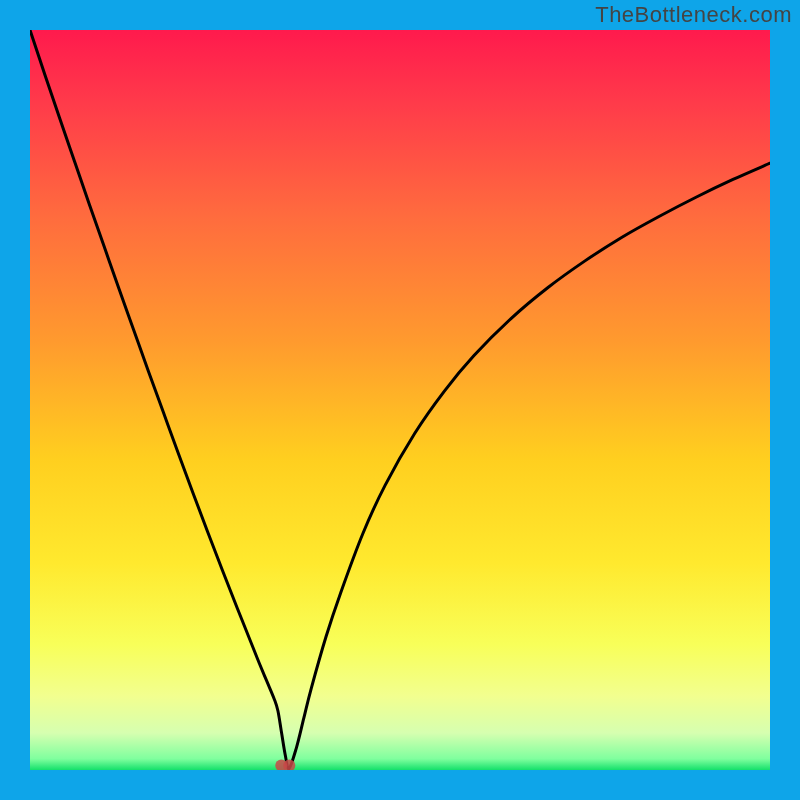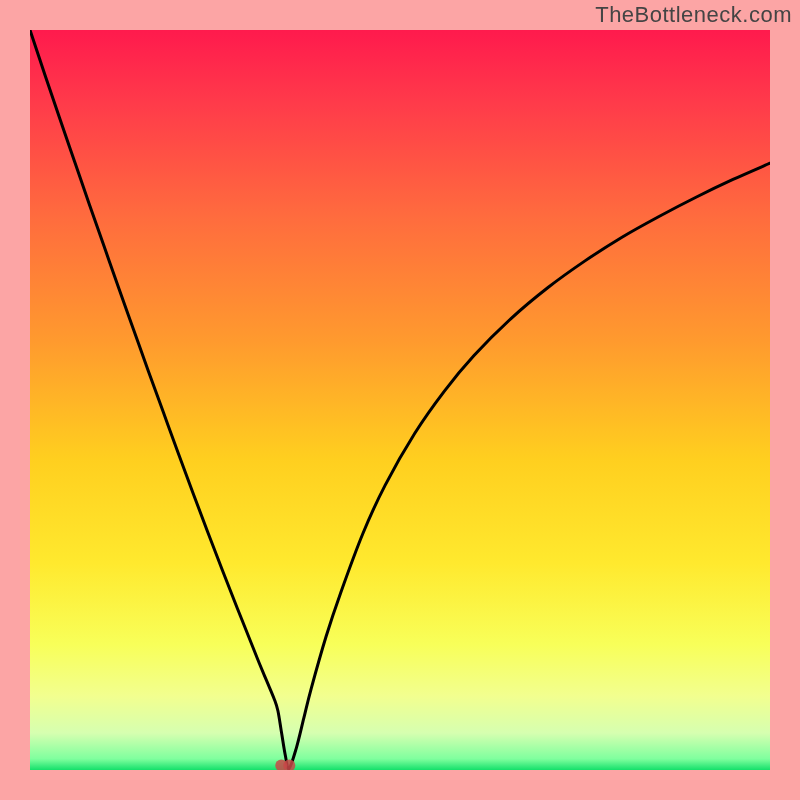--- a/index.html
+++ b/index.html
@@ -8,21 +8,21 @@
     width: 800px;
     height: 800px;
     background: #000;
     font-family: Arial, Helvetica, sans-serif;
     overflow: hidden;
   }
   .frame {
     position: relative;
     width: 800px;
     height: 800px;
-    background: #fca5a5;
+    background: #0ea5e9;
   }
   .watermark {
     position: absolute;
     top: 2px;
     right: 8px;
     color: #444;
     font-size: 22px;
     font-weight: 500;
     letter-spacing: 0.5px;
     user-select: none;

